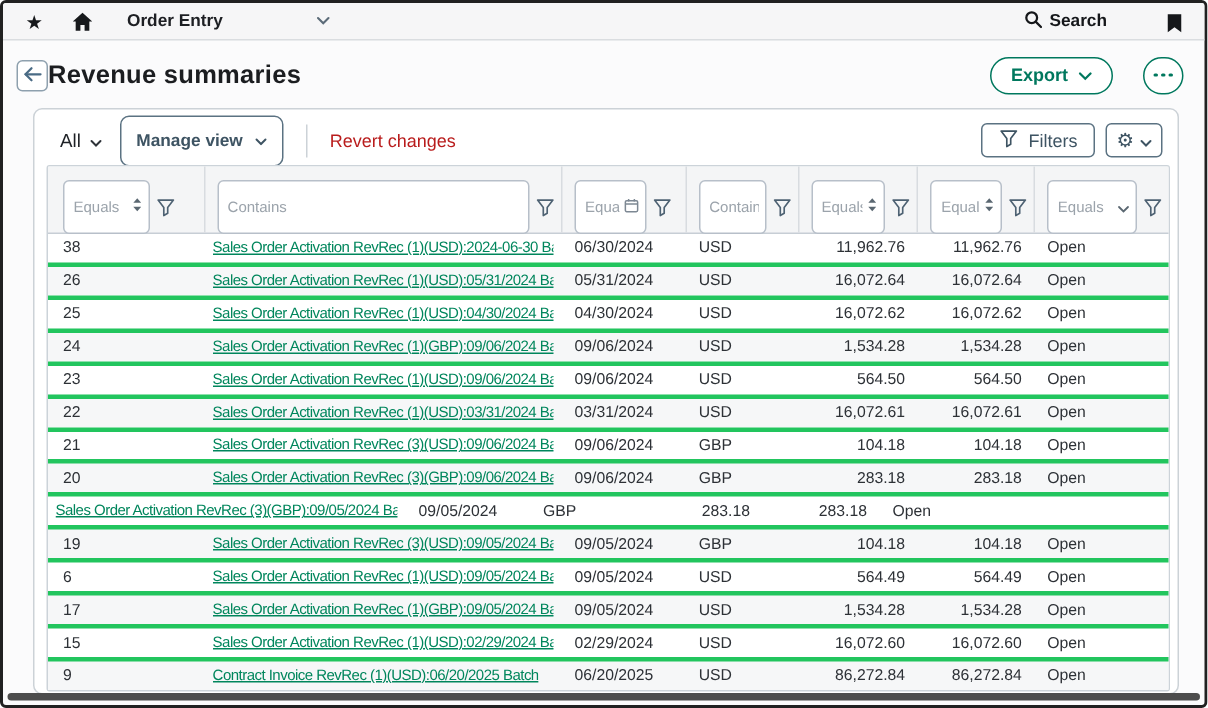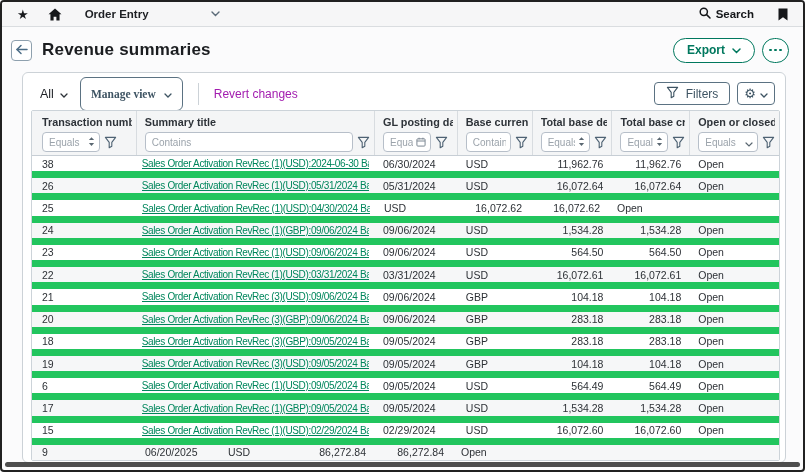--- a/index.html
+++ b/index.html
@@ -7,64 +7,64 @@
   body{font-family:"Liberation Sans",sans-serif;background:#fff;position:relative}
   .frame{position:absolute;inset:0;border:2px solid #212121;border-radius:4px;background:#fbfbfc;overflow:hidden}
 
   
   .topbar{position:absolute;top:0;left:0;right:0;height:25px;background:#f6f6f7;border-bottom:1px solid #dadde0;display:flex;align-items:center;padding:0 15px}
   .star{font-size:13px;color:#17191c;line-height:1;cursor:pointer}
   .homeic{margin-left:19px;display:flex;cursor:pointer}
   .appmenu{margin-left:23px;display:flex;align-items:center;cursor:pointer}
   .appmenu .lbl{font-size:11.5px;font-weight:700;color:#1d1f23}
   .appmenu .chev{margin-left:62px;display:flex}
-  .topbar-right{margin-left:auto;display:flex;align-items:flex-end;gap:24px}
+  .topbar-right{margin-left:auto;display:flex;align-items:flex-end;gap:40px}
   .search{display:flex;align-items:center;gap:5px;font-size:11.5px;font-weight:700;color:#15171a;cursor:pointer}
   .bookmarkic{display:flex;cursor:pointer}
 
   
   .titlerow{position:absolute;top:26px;left:0;right:0;height:44px;display:flex;align-items:center;padding:0 14px 0 9px}
   .backbtn{width:21px;height:21px;border:1px solid #8ea0ae;border-radius:4px;background:#fff;display:flex;align-items:center;justify-content:center;cursor:pointer}
-  .pagetitle{margin-left:10px;font-size:17px;font-weight:700;color:#1b1d20;letter-spacing:.2px}
-  .titlerow .tright{margin-left:auto;display:flex;align-items:center;gap:7px}
+  .pagetitle{font-size:17px;font-weight:700;color:#1b1d20;letter-spacing:.2px}
+  .titlerow .tright{margin-left:auto;display:flex;align-items:center;gap:20px}
   .exportbtn{height:25px;border:1.5px solid #00785e;border-radius:13px;background:#fff;color:#00785e;font-weight:700;font-size:12px;display:flex;align-items:center;gap:7px;padding:0 13px;cursor:pointer;font-family:inherit}
   .morebtn{width:27px;height:25px;border:1.5px solid #00785e;border-radius:13px;background:#fff;display:flex;align-items:center;justify-content:center;gap:2.5px;cursor:pointer}
   .morebtn i{width:2.5px;height:2.5px;border-radius:50%;background:#00785e;display:block}
 
   
   .card{position:absolute;top:70px;left:20px;width:764px;height:391px;background:#fff;border:1px solid #ccd2d7;border-radius:6px}
   .toolbar{display:flex;align-items:center;height:36px;padding:5px 10px 0 17px}
   .allsel{display:flex;align-items:center;gap:6px;font-size:12.5px;color:#1e2126;cursor:pointer}
-  .mview{margin-left:12px;height:34px;border:1px solid #5b7282;border-radius:6px;background:#fff;color:#3e5463;font-size:11.5px;font-weight:700;display:flex;align-items:center;gap:8px;padding:0 10px;cursor:pointer;font-family:Liberation Serif, serif}
+  .mview{margin-left:12px;height:34px;border:1px solid #5b7282;border-radius:6px;background:#fff;color:#3e5463;font-size:11.5px;font-weight:700;display:flex;align-items:center;gap:8px;padding:0 10px;cursor:pointer;font-family:Liberation Sans, sans-serif}
   .vdiv{width:1px;height:22px;background:#ccd2d7;margin:0 15px}
-  .revert{font-size:12px;color:#a21caf;cursor:pointer}
+  .revert{font-size:12px;color:#b91c1c;cursor:pointer}
   .toolbar .fright{margin-left:auto;display:flex;align-items:center}
   .filtersbtn{height:23px;border:1px solid #5b7282;border-radius:4px;background:#fff;display:flex;align-items:center;gap:7px;padding:0 11px;color:#3e5463;font-size:12px;cursor:pointer;font-family:inherit}
   .gearbtn{margin-left:7px;height:23px;border:1px solid #5b7282;border-radius:4px;background:#fff;display:flex;align-items:center;gap:4px;padding:0 6px;color:#3e5463;cursor:pointer}
   .gearbtn .gear{font-size:13px;line-height:1}
 
   
   .table{position:absolute;left:8px;top:37px;width:749px;border:1px solid #ccd3d9;border-radius:2px;background:#fff}
   .thead{display:flex;background:#f4f5f6;border-bottom:1px solid #c7ced5;height:45px}
   .th{padding:5px 4px 0 8px;border-right:1px solid #d8dce0;display:flex;flex-direction:column;min-width:0}
   .th:last-child{border-right:none}
   .th .lbl{font-size:10.8px;font-weight:700;color:#2e3339;white-space:nowrap;overflow:hidden;cursor:pointer}
   .th.c0{padding-left:10px}
   .filterline{display:flex;align-items:center;gap:4px;margin-top:4px;min-width:0}
-  .fbox{height:20px;border:1px solid #b7bfc9;border-radius:4px;background:#fff;display:flex;align-items:center;padding:0 4px 0 6px;gap:3px;min-width:0;cursor:pointer}
+  .fbox{height:36px;border:1px solid #b7bfc9;border-radius:4px;background:#fff;display:flex;align-items:center;padding:0 4px 0 6px;gap:3px;min-width:0;cursor:pointer}
   .fbox .ph{font-size:10px;color:#9ba3ab;white-space:nowrap;overflow:hidden;flex:1;min-width:0}
   .w-sel0{width:58px}.w-inp1{flex:1}.w-inp2{width:48px}.w-inp3{width:48px}.w-sel4{width:50px}.w-sel5{width:50px}.w-sel6{width:60px}
   .funnel{flex:none;display:flex;cursor:pointer}
 
   .c0{width:105px}.c1{width:239px}.c2{width:83px}.c3{width:75px}.c4{width:80px}.c5{width:78px}.c6{width:89px}
 
   .tbody{display:flex;flex-direction:column;height:304px}
   .tr{display:flex;flex:1;align-items:center;background:#fff;min-height:0}
   .tr:nth-child(even){background:#f6f7f8}
-  .tr + .tr{border-top:7px solid #22c55e}
+  .tr + .tr{border-top:3px solid #22c55e}
   .td{padding:0 6px 0 8px;font-size:10.5px;color:#2d3136;white-space:nowrap;overflow:hidden;height:100%;display:flex;align-items:center;min-width:0}
   .td.c0{padding-left:10px}
   .td.c1{padding-left:5px}
   .td.c4,.td.c5{justify-content:flex-end;padding-right:9px}
   .link{color:#00865c;text-decoration:underline;font-size:10px;letter-spacing:-.35px;cursor:pointer;white-space:nowrap;overflow:hidden}
 
   .hscroll{position:absolute;left:3px;right:3px;bottom:3px;height:5px;background:#4d4d4d;border-radius:3px;cursor:pointer}
 </style>
 </head>
 <body>
@@ -325,20 +325,21 @@
     <div class="td c3">USD</div>
     <div class="td c4">16,072.64</div>
     <div class="td c5">16,072.64</div>
     <div class="td c6">Open</div>
   </div>
           <div class="tr">
     <div class="td c0">25</div>
     <div class="td c1">
       <a class="link">Sales Order Activation RevRec (1)(USD):04/30/2024 Batch</a>
     </div>
+    <div class="td c2">04/30/2024</div>
     <div class="td c3">USD</div>
     <div class="td c4">16,072.62</div>
     <div class="td c5">16,072.62</div>
     <div class="td c6">Open</div>
   </div>
           <div class="tr">
     <div class="td c0">24</div>
     <div class="td c1">
       <a class="link">Sales Order Activation RevRec (1)(GBP):09/06/2024 Batch</a>
     </div>
@@ -386,21 +387,20 @@
     <div class="td c1">
       <a class="link">Sales Order Activation RevRec (3)(GBP):09/06/2024 Batch</a>
     </div>
     <div class="td c2">09/06/2024</div>
     <div class="td c3">GBP</div>
     <div class="td c4">283.18</div>
     <div class="td c5">283.18</div>
     <div class="td c6">Open</div>
   </div>
           <div class="tr">
-    <div class="td c0">18</div>
     <div class="td c1">
       <a class="link">Sales Order Activation RevRec (3)(GBP):09/05/2024 Batch</a>
     </div>
     <div class="td c2">09/05/2024</div>
     <div class="td c3">GBP</div>
     <div class="td c4">283.18</div>
     <div class="td c5">283.18</div>
     <div class="td c6">Open</div>
   </div>
           <div class="tr">
@@ -442,20 +442,23 @@
       <a class="link">Sales Order Activation RevRec (1)(USD):02/29/2024 Batch</a>
     </div>
     <div class="td c2">02/29/2024</div>
     <div class="td c3">USD</div>
     <div class="td c4">16,072.60</div>
     <div class="td c5">16,072.60</div>
     <div class="td c6">Open</div>
   </div>
           <div class="tr">
     <div class="td c0">9</div>
+    <div class="td c1">
+      <a class="link">Contract Invoice RevRec (1)(USD):06/20/2025 Batch</a>
+    </div>
     <div class="td c2">06/20/2025</div>
     <div class="td c3">USD</div>
     <div class="td c4">86,272.84</div>
     <div class="td c5">86,272.84</div>
     <div class="td c6">Open</div>
   </div>
         </div>
     </div>
   </div>
 

